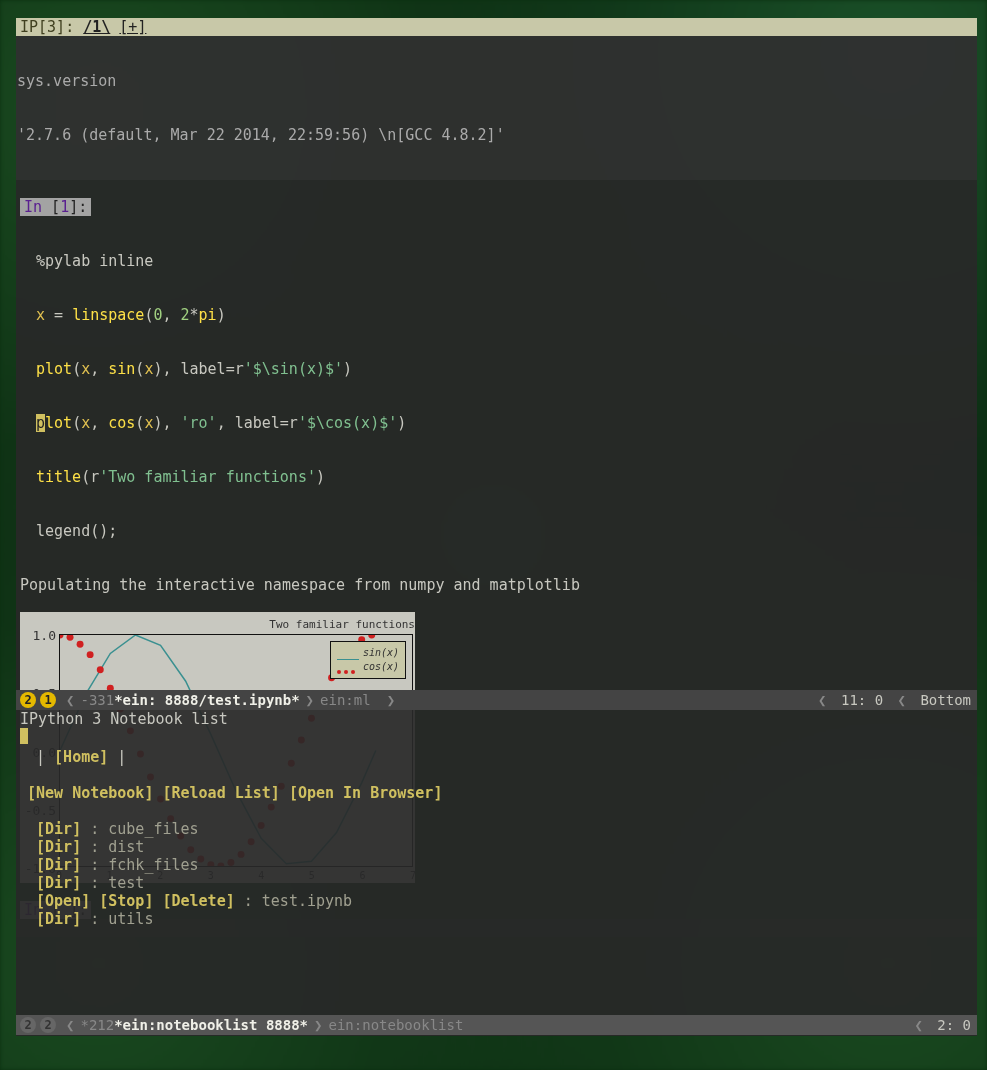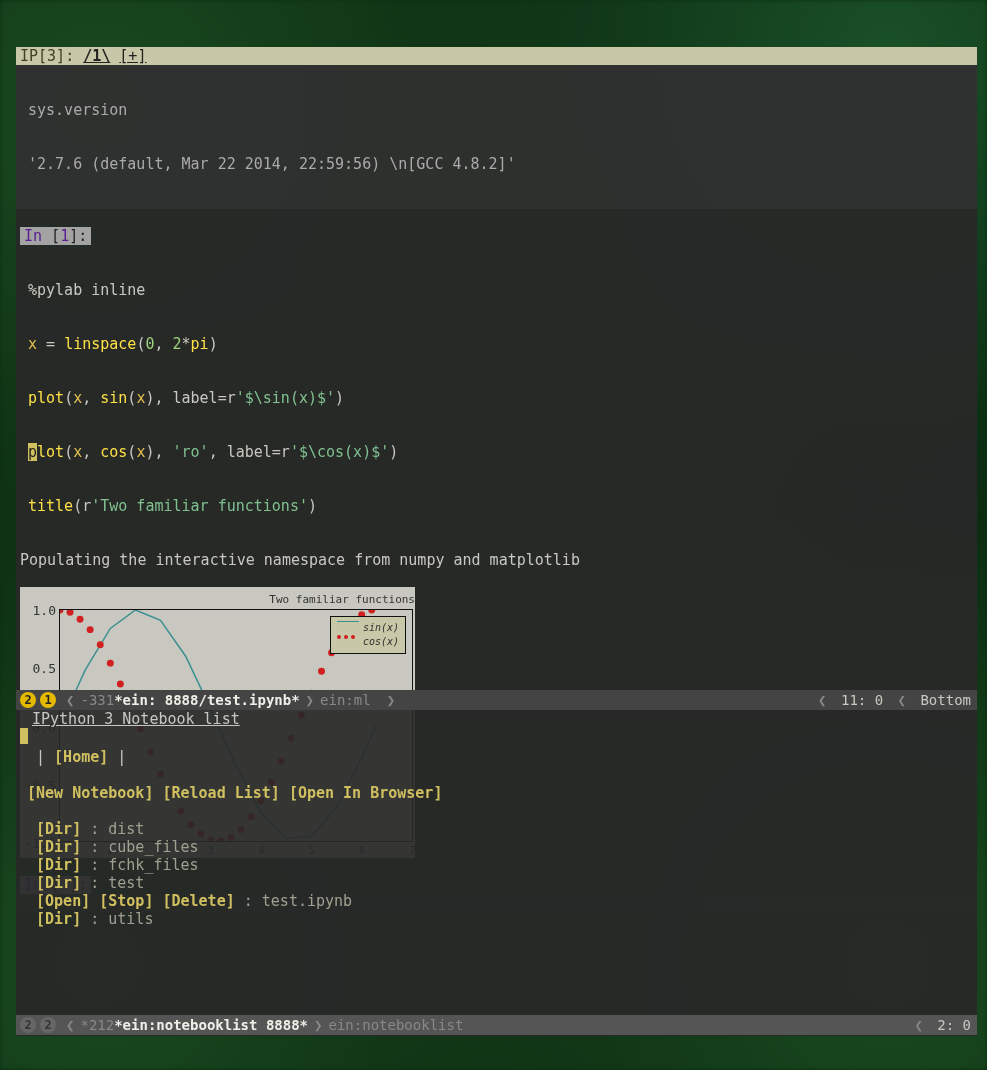--- a/index.html
+++ b/index.html
@@ -24,21 +24,21 @@
       radial-gradient(circle at 90% 90%, #1a4a20 0%, transparent 40%),
       #0a2810;
     filter: blur(2px);
   }
   .buffer {
     position: absolute;
     background: rgba(40, 40, 40, 0.92);
     left: 16px;
     right: 10px;
   }
-  .buffer.top { top: 18px; height: 672px; margin-top: 29px; }
+  .buffer.top { top: 18px; height: 672px; }
   .buffer.bottom { top: 710px; height: 326px; }
   .modeline {
     position: absolute;
     left: 16px; right: 10px;
     height: 20px;
     background: #444444;
     color: #c8c8c0;
     font-size: 14px;
     line-height: 20px;
     display: flex;
@@ -62,22 +62,22 @@
   .ml-dim { color: #888; }
   .ml-pos { margin-left: auto; padding-right: 6px; }
 
   
   .line { line-height: 18px; white-space: pre; padding-left: 4px; }
   .header-line { background: #c8c8a8; color: #222; line-height: 18px; padding-left: 4px; }
   .header-tag { color: #404020; }
   .header-active { text-decoration: underline; font-weight: bold; }
   .cell-in { background: #a3a3a3; color: #222; padding: 0 4px; display: inline-block; }
   .cell-in .kw { color: #5a2090; }
-  .out-block { background: rgba(60,60,60,0.4); padding-left: 12px; line-height: 18px; white-space: pre; color: #aaa; }
-  .code-block { line-height: 18px; white-space: pre; padding-left: 12px; }
+  .out-block { background: rgba(60,60,60,0.4); padding-left: 1px; line-height: 18px; white-space: pre; color: #aaa; }
+  .code-block { line-height: 18px; white-space: pre; padding-left: 20px; }
   .code-line { line-height: 18px; }
   .c-builtin { color: #fde047; }
   .c-var { color: #e0c050; }
   .c-num { color: #a0d080; }
   .c-str { color: #80c090; }
   .cursor { background: #d0c060; color: #222; }
   .plot-area {
     background: #c8c8c0;
     margin: 4px 0 4px 4px;
     width: 395px;
@@ -96,27 +96,27 @@
   .xtick { position: absolute; bottom: 2px; font-size: 10px; }
   .legend-box {
     position: absolute;
     right: 6px; top: 6px;
     border: 1px solid #111;
     background: #c8c8a8;
     padding: 4px 6px;
     font-size: 10px;
     font-style: italic;
   }
-  .legend-row { display: flex; align-items: flex-start; gap: 4px; line-height: 14px; }
+  .legend-row { display: flex; align-items: flex-end; gap: 4px; line-height: 14px; }
   .legend-line { width: 22px; height: 0; border-top: 1.5px solid #3a9090; }
   .legend-dots { width: 22px; display: flex; gap: 3px; }
   .legend-dots span { width: 4px; height: 4px; background: #d02020; border-radius: 50%; }
 
   
-  .nb-title { color: #c8c8c0; padding-left: 16px; line-height: 18px; text-decoration: underline; }
+  .nb-title { color: #c8c8c0; padding-left: 4px; line-height: 18px; }
   .nb-cursor { background: #d0c060; width: 8px; display: inline-block; height: 16px; margin-left: 4px; }
   .link { color: #d0c060; font-weight: bold; }
   .dir-label { color: #d0c060; font-weight: bold; }
   .dir-name { color: #a0a090; }
   .row { line-height: 18px; padding-left: 11px; white-space: pre; }
 </style>
 </head>
 <body>
 
 <div class="bg"></div>
@@ -138,20 +138,21 @@
   <div style="height: 18px"></div>
 
   <div class="line"><span class="cell-in"><span class="kw">In </span>[<span class="kw">1</span>]:</span></div>
 
   <div class="code-block">
     <div class="code-line">%pylab inline</div>
     <div class="code-line"><span class="c-var">x</span><span> = </span><span class="c-builtin">linspace</span><span>(</span><span class="c-num">0</span><span>, </span><span class="c-num">2</span><span>*</span><span class="c-builtin">pi</span><span>)</span></div>
     <div class="code-line"><span class="c-builtin">plot</span><span>(</span><span class="c-var">x</span><span>, </span><span class="c-builtin">sin</span><span>(</span><span class="c-var">x</span><span>), label=r</span><span class="c-str">'$\sin(x)$'</span><span>)</span></div>
     <div class="code-line"><span class="cursor">p</span><span class="c-builtin">lot</span><span>(</span><span class="c-var">x</span><span>, </span><span class="c-builtin">cos</span><span>(</span><span class="c-var">x</span><span>), </span><span class="c-str">'ro'</span><span>, label=r</span><span class="c-str">'$\cos(x)$'</span><span>)</span></div>
     <div class="code-line"><span class="c-builtin">title</span><span>(r</span><span class="c-str">'Two familiar functions'</span><span>)</span></div>
+    <div class="code-line">legend();</div>
   </div>
 
   <div class="line">Populating the interactive namespace from numpy and matplotlib</div>
   <div style="height: 14px"></div>
 
   <div class="plot-area">
     <div class="plot-title">Two familiar functions</div>
     <div class="plot-frame">
       <svg width="100%" height="100%" viewBox="0 0 354 233" preserveAspectRatio="none" id="plot-svg">
           <path d="M0.0,116.5L25.3,60.6L50.6,18.6L75.9,0.0L101.1,10.5L126.4,46.6L151.7,100.2L177.0,157.3L202.3,205.0L227.6,230.7L252.9,228.3L278.1,199.2L303.4,149.1L317.6,116.5" fill="none" stroke="#3a9090" stroke-width="1.5"></path>
@@ -248,22 +249,22 @@
 </div>
 
 <div class="buffer bottom">
   <div class="nb-title">IPython 3 Notebook list</div>
   <span class="nb-cursor"></span>
   <div class="row"> <span>|</span> <span class="link">[Home]</span> <span>|</span></div>
   <div class="row"> </div>
   <div class="row"><span class="link">[New Notebook]</span> <span class="link">[Reload List]</span> <span class="link">[Open In Browser]</span></div>
   <div class="row"> </div>
   <div id="nb-items">
+      <div class="row"> <span class="dir-label">[Dir]</span><span class="dir-name"> : cube_files</span></div>
       <div class="row"> <span class="dir-label">[Dir]</span><span class="dir-name"> : dist</span></div>
-      <div class="row"> <span class="dir-label">[Dir]</span><span class="dir-name"> : cube_files</span></div>
       <div class="row"> <span class="dir-label">[Dir]</span><span class="dir-name"> : fchk_files</span></div>
       <div class="row"> <span class="dir-label">[Dir]</span><span class="dir-name"> : test</span></div>
       <div class="row"> <span class="dir-label">[Open] [Stop] [Delete]</span><span class="dir-name"> : test.ipynb</span></div>
       <div class="row"> <span class="dir-label">[Dir]</span><span class="dir-name"> : utils</span></div>
     </div>
 </div>
 
 <div class="modeline" style="top:1015px; background:#555;">
   <span class="badge gray">2</span>
   <span class="badge gray">2</span>

